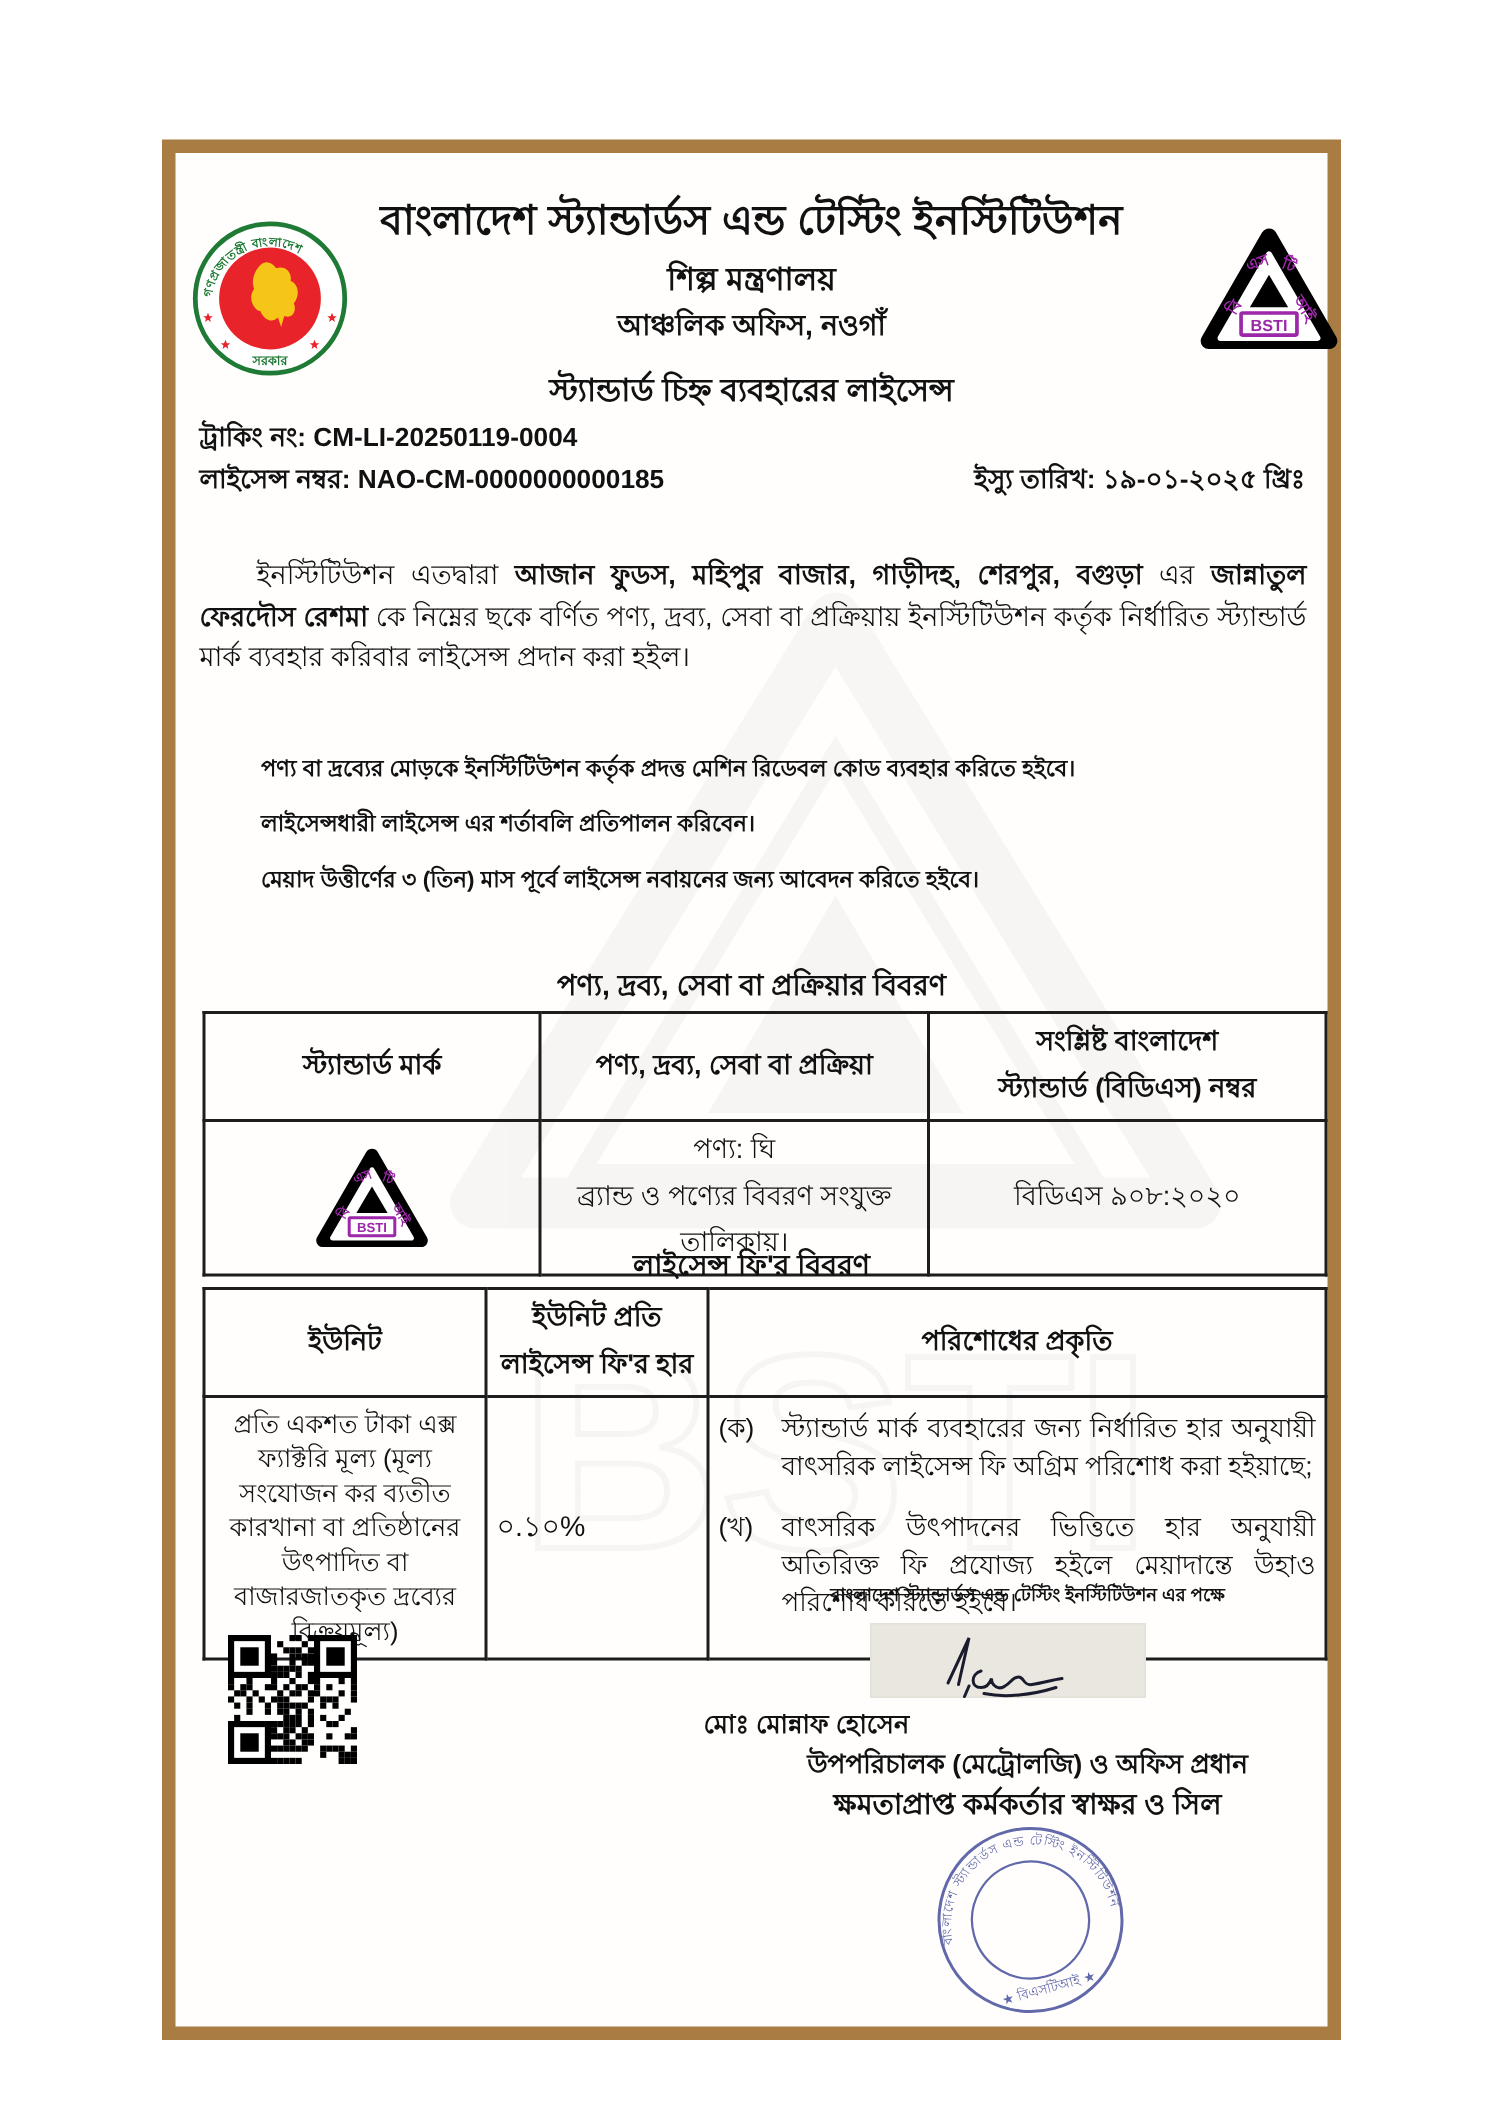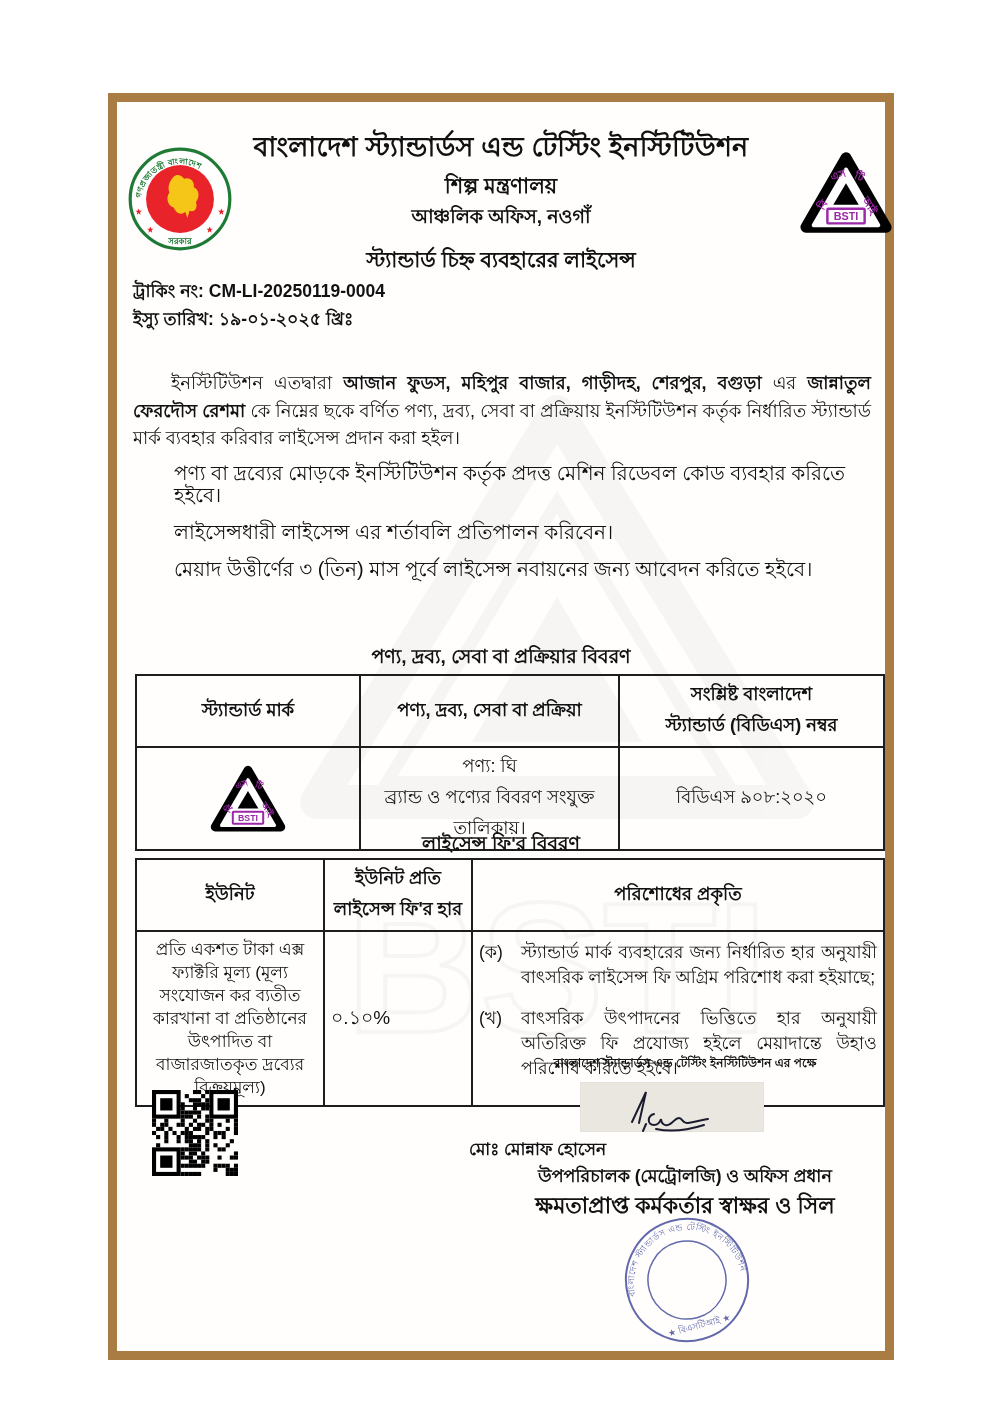--- a/index.html
+++ b/index.html
@@ -23,21 +23,21 @@
   .ref { left:16px; top:176px; width:737px; font-size:17.5px; font-weight:600; line-height:27.5px; }
   .ref-row { display:flex; justify-content:space-between; }
   .latin { font-weight:700; }
 
   
   .grant-p { left:16px; top:268px; width:738px; font-size:18px; line-height:27.5px;
              text-align:justify; text-indent:38px; }
   .grant-p b { font-weight:bold; }
 
   
-  .conds { left:57px; top:360px; width:700px; font-size:20px; }
+  .conds { left:57px; top:400px; width:700px; font-size:15px;font-weight:bold; }
   .cond-line { line-height:22px; margin-bottom:15px; }
 
   
   .tbl-title { font-size:19px; font-weight:bold; }
   .pt-title { top:540px; }
   .ft-title { top:727px; }
   table { border-collapse:collapse; table-layout:fixed; }
   .doc-table { position:absolute; left:18px; width:748px; background:transparent; }
   .product-table { top:572px; }
   .fee-table { top:756px; }
@@ -58,21 +58,21 @@
   .pay-text { flex:1; text-align:justify; }
   .bsti-logo-cell { width:80px; height:74px; display:block; margin:0 auto; }
 
   
   .sig-wrap { left:352px; top:952px; width:432px; text-align:center; }
   .on-behalf { font-size:12px; font-weight:600; }
   .sig-img { position:absolute; left:463px; top:980px; width:184px; height:50px;
              background:#e9e7e0; box-shadow:0 0 0 1px #e3e1d8 inset; }
   .sig-name { left:352px; top:1034px; width:432px; text-align:left; font-size:17px; font-weight:bold; }
   .sig-desig { left:352px; top:1061px; width:432px; text-align:center; font-size:17.5px; font-weight:600; }
-  .sig-caption { left:352px; top:1086px; width:432px; text-align:center; font-size:22px; font-weight:600; }
+  .sig-caption { left:352px; top:1086px; width:432px; text-align:center; font-size:19px; font-weight:600; }
 
   
   .qr { left:35px; top:988px; width:86px; height:86px; }
   .seal { left:500px; top:1108px; width:140px; height:140px; opacity:0.88; }
 
   
   .wm { left:140px; top:270px; width:600px; height:800px; pointer-events:none; }
 </style>
 </head>
 <body>
@@ -124,20 +124,21 @@
     </svg>
 
     <div class="abs ctr org-name">বাংলাদেশ স্ট্যান্ডার্ডস এন্ড টেস্টিং ইনস্টিটিউশন</div>
     <div class="abs ctr office">আঞ্চলিক অফিস, নওগাঁ</div>
     <div class="abs ctr ministry">শিল্প মন্ত্রণালয়</div>
     <div class="abs ctr lic-title">স্ট্যান্ডার্ড চিহ্ন ব্যবহারের লাইসেন্স</div>
 
     <div class="abs ref">
       <div><span>ট্রাকিং নং: </span><span class="latin">CM-LI-20250119-0004</span></div>
       <div class="ref-row">
+        <span><span>লাইসেন্স নম্বর: </span><span class="latin">NAO-CM-0000000000185</span></span>
         <span><span>ইস্যু তারিখ: </span><span>১৯-০১-২০২৫ খ্রিঃ</span></span>
       </div>
     </div>
 
     <p class="abs grant-p"><span>ইনস্টিটিউশন এতদ্বারা </span><b>আজান ফুডস, মহিপুর বাজার, গাড়ীদহ, শেরপুর, বগুড়া</b><span> এর </span><b>জান্নাতুল ফেরদৌস রেশমা</b><span> কে নিম্নের ছকে বর্ণিত পণ্য, দ্রব্য, সেবা বা প্রক্রিয়ায় ইনস্টিটিউশন কর্তৃক নির্ধারিত স্ট্যান্ডার্ড মার্ক ব্যবহার করিবার লাইসেন্স প্রদান করা হইল।</span></p>
 
     <div class="abs conds">
       <div class="cond-line">পণ্য বা দ্রব্যের মোড়কে ইনস্টিটিউশন কর্তৃক প্রদত্ত মেশিন রিডেবল কোড ব্যবহার করিতে হইবে।</div>
       <div class="cond-line">লাইসেন্সধারী লাইসেন্স এর শর্তাবলি প্রতিপালন করিবেন।</div>
       <div class="cond-line">মেয়াদ উত্তীর্ণের ৩ (তিন) মাস পূর্বে লাইসেন্স নবায়নের জন্য আবেদন করিতে হইবে।</div>

